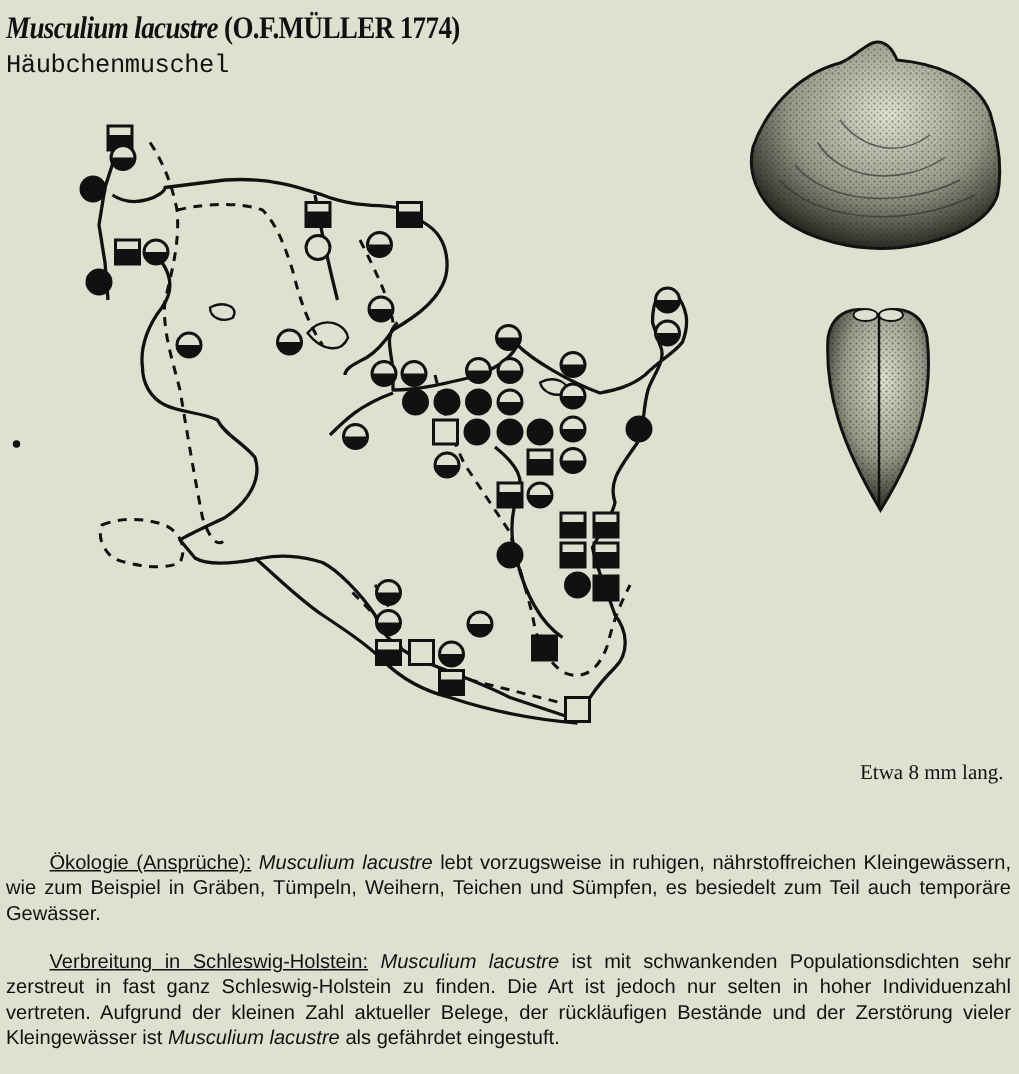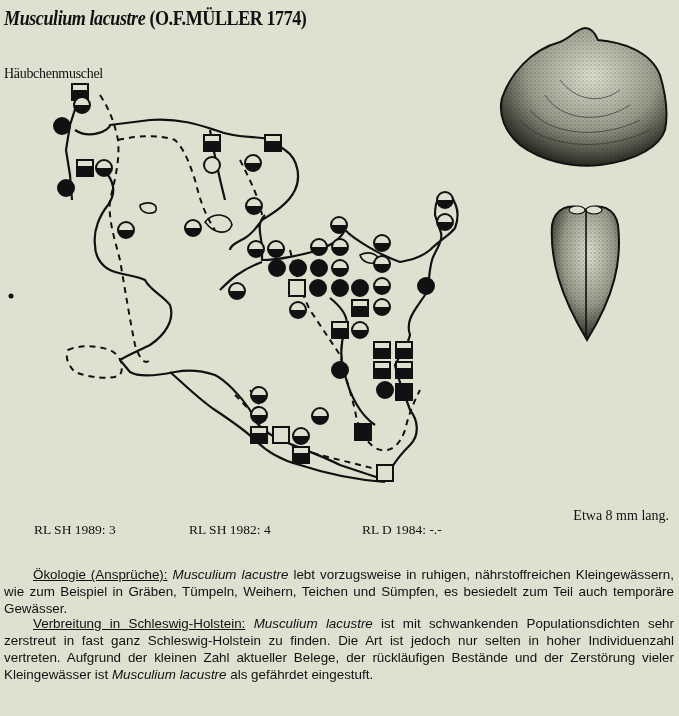--- a/index.html
+++ b/index.html
@@ -5,32 +5,32 @@
   html, body { margin: 0; padding: 0; }
   body {
     width: 679px; height: 716px; background: #e0e0d0; position: relative; overflow: hidden;
     font-family: "DejaVu Serif", "Liberation Serif", serif; color: #111;
   }
   .title {
     position: absolute; left: 4px; top: 6px; font-family: "Liberation Serif", serif;
     font-size: 21px; font-weight: bold; letter-spacing: -0.5px; transform: scaleX(0.86); transform-origin: left top; white-space: nowrap;
   }
   .title .sp { font-style: italic; }
-  .subtitle { position: absolute; left: 4px; top: 35px; font-size: 14px; font-family: Liberation Serif, serif; letter-spacing: -0.3px; margin-top: 31px; }
+  .subtitle { position: absolute; left: 4px; top: 35px; font-size: 17px; font-family: Liberation Mono, monospace; letter-spacing: -0.3px; }
   .map { position: absolute; left: 0; top: 60px; width: 480px; height: 440px; }
   .shells { position: absolute; left: 490px; top: 20px; width: 189px; height: 340px; }
   .size-note { position: absolute; right: 10px; top: 508px; font-size: 14px; font-family: "Liberation Serif", serif; }
   .info { position: absolute; left: 34px; top: 521px; font-size: 13.5px; font-family: "Liberation Serif", serif; line-height: 17px; }
   .info .row { display: flex; }
   .info .row span { display: inline-block; }
   .para { position: absolute; left: 4px; width: 670px; font-size: 13.4px; line-height: 17px; text-align: justify; font-family: Liberation Sans, sans-serif; text-indent: 29px; }
   .para .hd { text-decoration: underline; }
   .para .it { font-style: italic; }
   #p1 { top: 566px; }
-  #p2 { top: 615px; }
+  #p2 { top: 632px; }
 </style>
 </head>
 <body>
 
 <div class="title">
   <span class="sp">Musculium lacustre</span>
   <span>(O.F.MÜLLER 1774)</span>
 </div>
 <div class="subtitle">Häubchenmuschel</div>
 
@@ -281,22 +281,17 @@
     <path d="M95 190 C110 182,125 188,128 205 C132 240,125 275,97 320 C70 275,60 240,62 205 C65 188,80 182,95 190 Z" fill="url(#stipple)" opacity="0.4"></path>
     <line x1="96" y1="190" x2="96" y2="318" stroke="#111" stroke-width="1.6"></line>
     <ellipse cx="87" cy="190" rx="8" ry="4" fill="#e0e0d0" stroke="#111" stroke-width="1.2"></ellipse>
     <ellipse cx="104" cy="190" rx="8" ry="4" fill="#e0e0d0" stroke="#111" stroke-width="1.2"></ellipse>
   </g>
 </svg>
 
 <div class="size-note">Etwa 8 mm lang.</div>
 
 <div class="info">
-  <div class="row">
-    <span style="width:155px"><span>RL SH 1989:</span> <span>3</span></span>
-    <span style="width:173px"><span>RL SH 1982:</span> <span>4</span></span>
-    <span><span>RL D 1984:</span> <span>-.-</span></span>
-  </div>
 </div>
 
 <div class="para" id="p1"><span class="hd">Ökologie (Ansprüche):</span> <span class="it">Musculium lacustre</span><span> lebt vorzugsweise in ruhigen, nährstoffreichen Kleingewässern, wie zum Beispiel in Gräben, Tümpeln, Weihern, Teichen und Sümpfen, es besiedelt zum Teil auch temporäre Gewässer.</span></div>
 
 <div class="para" id="p2"><span class="hd">Verbreitung in Schleswig-Holstein:</span> <span class="it">Musculium lacustre</span><span> ist mit schwankenden Populationsdichten sehr zerstreut in fast ganz Schleswig-Holstein zu finden. Die Art ist jedoch nur selten in hoher Individuenzahl vertreten. Aufgrund der kleinen Zahl aktueller Belege, der rückläufigen Bestände und der Zerstörung vieler Kleingewässer ist </span><span class="it">Musculium lacustre</span><span> als gefährdet eingestuft.</span></div>
 
 </body></html>

